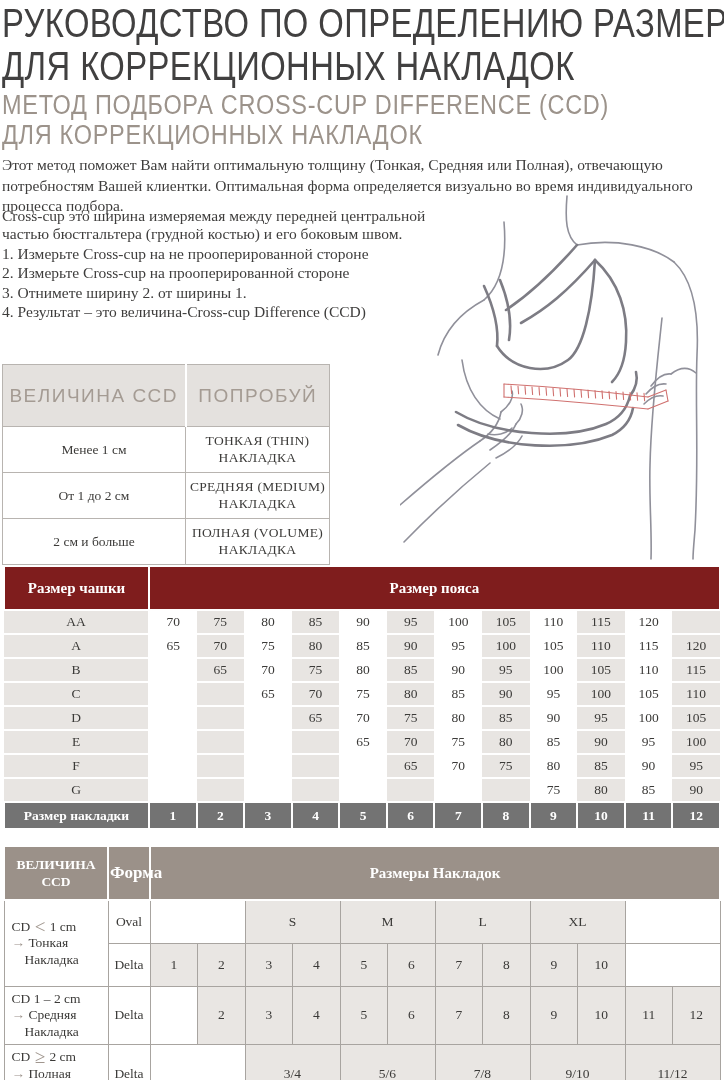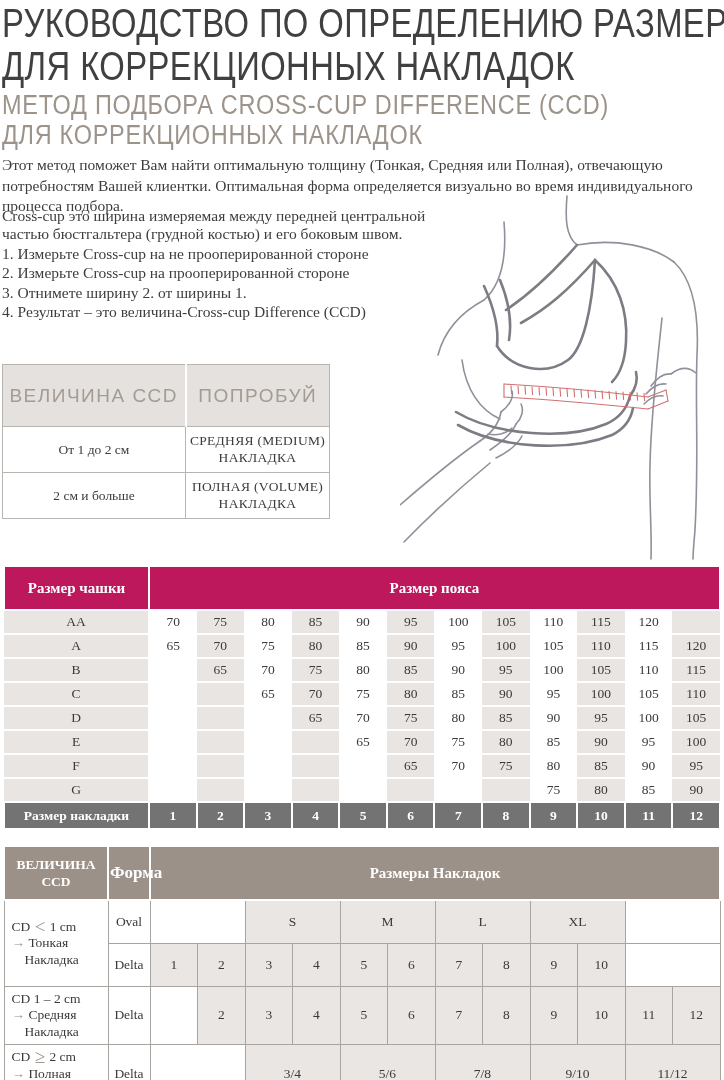--- a/index.html
+++ b/index.html
@@ -33,21 +33,21 @@
   .ccd td{border:1px solid #b8b4b0;height:43px;text-align:center;vertical-align:middle;
       font-size:13.5px;color:#3c3b39;}
   .ccd td.c1{width:180px;}
   .ccd td .tl{line-height:16.5px;letter-spacing:0.3px;}
 
   
   .illus{position:absolute;top:190px;left:400px;width:324px;height:370px;}
 
   
   .band{position:absolute;top:565px;left:3px;width:718px;border-collapse:collapse;table-layout:fixed;}
-  .band th{background:#be185d;color:#fff;font-size:15px;font-weight:700;height:40px;
+  .band th{background:#7f1d1d;color:#fff;font-size:15px;font-weight:700;height:40px;
       border:2px solid #fff;text-align:center;}
   .band td{height:22px;text-align:center;font-size:13.5px;color:#3b3a38;
       border-top:2px solid #fff;padding:0;}
   .band td.lab{background:#e8e5e2;border-right:2px solid #fff;}
   .band td.b{background:#e8e5e2;}
   .band td.w{background:#fff;}
   .band tfoot td{background:#737373;color:#fff;font-weight:700;height:25px;
       border:2px solid #fff;font-size:13.5px;}
 
   
@@ -93,20 +93,27 @@
   </div>
 
   <table class="ccd">
     <thead>
       <tr>
         <th>ВЕЛИЧИНА CCD</th>
         <th>ПОПРОБУЙ</th>
       </tr>
     </thead>
     <tbody>
+      <tr>
+        <td class="c1">Менее 1 см</td>
+        <td>
+          <div class="tl">ТОНКАЯ (THIN)</div>
+          <div class="tl">НАКЛАДКА</div>
+        </td>
+      </tr>
       <tr>
         <td class="c1">От 1 до 2 см</td>
         <td>
           <div class="tl">СРЕДНЯЯ (MEDIUM)</div>
           <div class="tl">НАКЛАДКА</div>
         </td>
       </tr>
       <tr>
         <td class="c1">2 см и больше</td>
         <td>

